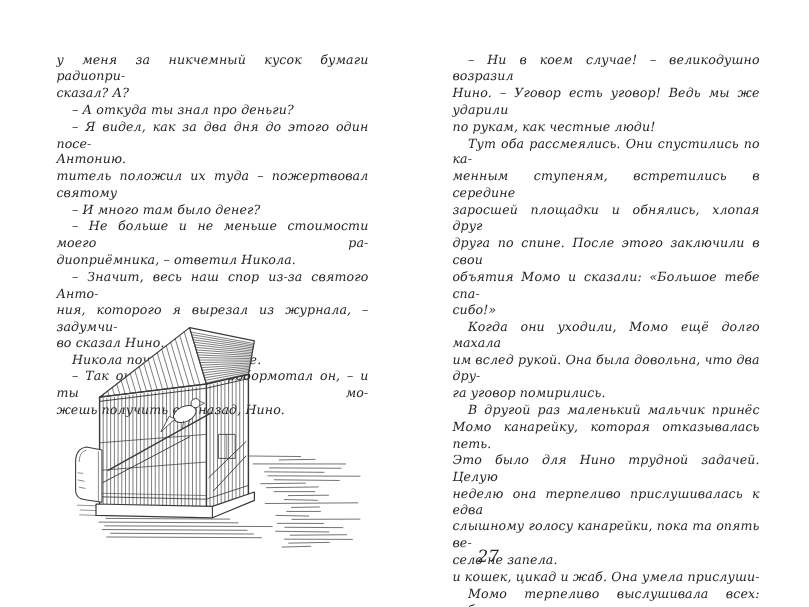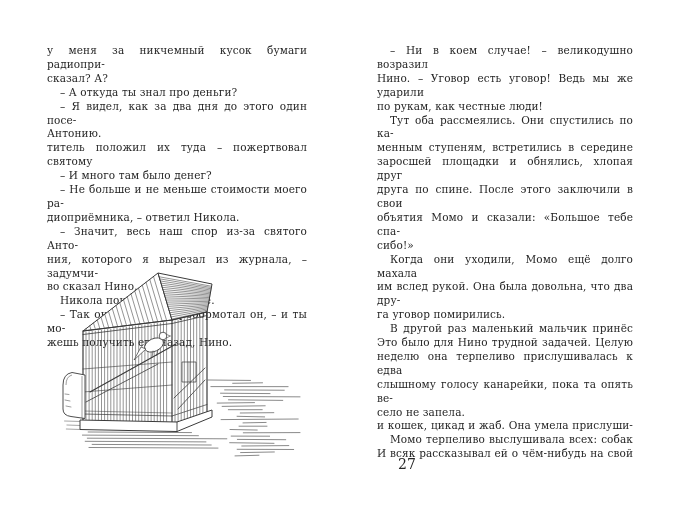--- a/index.html
+++ b/index.html
@@ -1,21 +1,21 @@
 <!DOCTYPE html>
 <html><head>
 <meta charset="utf-8">
 <style>
   html,body{margin:0;padding:0;}
   body{
     width:674px;height:506px;background:#ffffff;
     font-family:"DejaVu Serif","Liberation Serif",serif;
     color:#262626;overflow:hidden;
   }
-  .spread{position:relative;width:674px;height:450px;background:#ffffff;}
+  .spread{position:relative;width:674px;height:450px;background:#ffffff;font-style:italic;}
   .text-block{position:absolute;}
   .text-block.left{left:47px;top:44px;width:260px;}
   .text-block.right{left:377px;top:44px;width:256px;}
   .line{
     font-size:10.5px;line-height:13.9px;letter-spacing:0.1px;
     text-align:justify;text-align-last:justify;
     color:#262626;
   }
   .line.end{text-align-last:left;}
   .line.indent{text-indent:13px;}
@@ -204,20 +204,21 @@
       <div class="line indent">Тут оба рассмеялись. Они спустились по ка-</div>
       <div class="line">менным ступеням, встретились в середине</div>
       <div class="line">заросшей площадки и обнялись, хлопая друг</div>
       <div class="line">друга по спине. После этого заключили в свои</div>
       <div class="line">объятия Момо и сказали: «Большое тебе спа-</div>
       <div class="line end">сибо!»</div>
       <div class="line indent">Когда они уходили, Момо ещё долго махала</div>
       <div class="line">им вслед рукой. Она была довольна, что два дру-</div>
       <div class="line end">га уговор помирились.</div>
       <div class="line indent">В другой раз маленький мальчик принёс</div>
+      <div class="line">Момо канарейку, которая отказывалась петь.</div>
       <div class="line">Это было для Нино трудной задачей. Целую</div>
       <div class="line">неделю она терпеливо прислушивалась к едва</div>
       <div class="line">слышному голосу канарейки, пока та опять ве-</div>
       <div class="line end">село не запела.</div>
       <div class="line">и кошек, цикад и жаб. Она умела прислуши-</div>
       <div class="line indent">Момо терпеливо выслушивала всех: собак</div>
       <div class="line">И всяк рассказывал ей о чём-нибудь на свой</div>
     </div>
 
   <div class="page-number">27</div>

